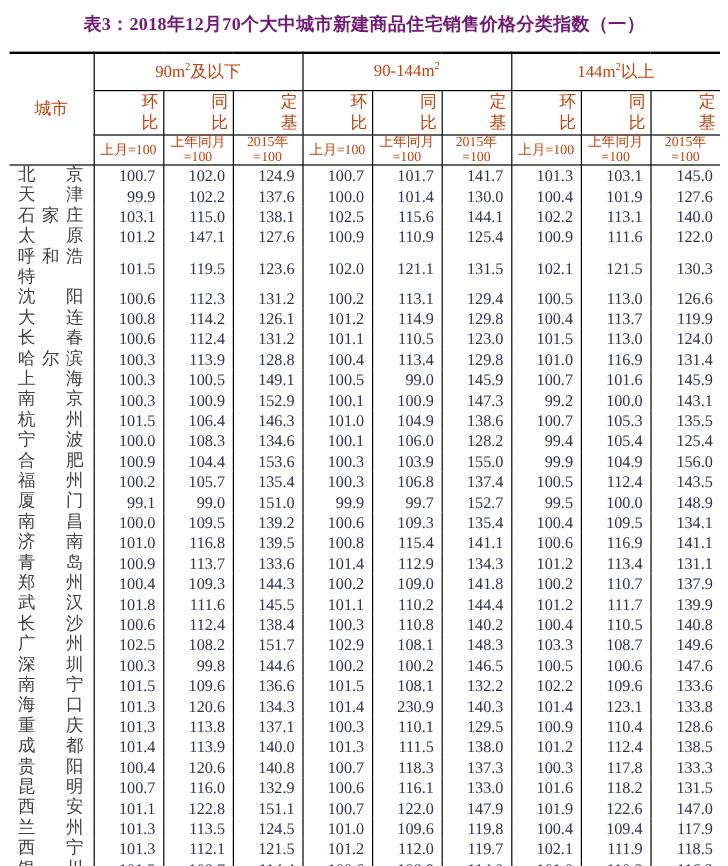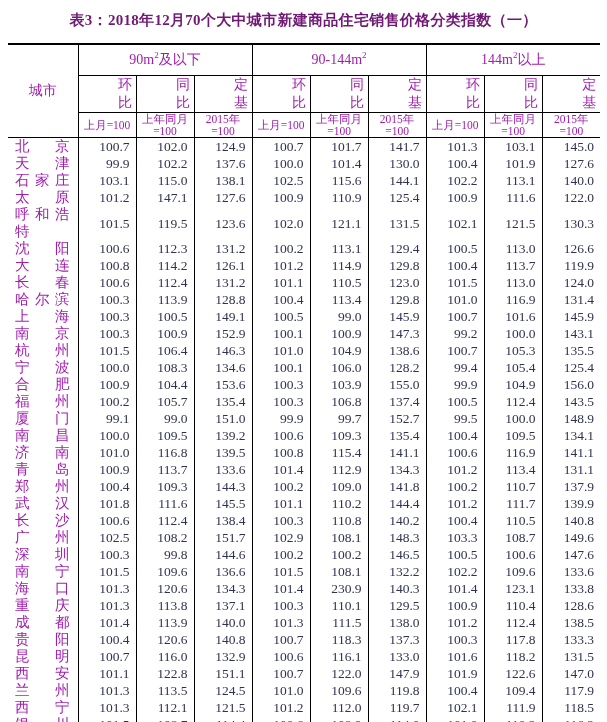--- a/index.html
+++ b/index.html
@@ -35,21 +35,21 @@
   }
   col.c-city { width: 70px; }
   col.c-num  { width: 58px; }
 
   thead th {
     border: 1px solid #000;
     font-weight: normal;
     padding: 0;
     vertical-align: middle;
     text-align: center;
-    color: #a21caf;
+    color: #c2410c;
   }
   thead tr th:first-child { border-left: none; }
   thead tr th:last-child  { border-right: none; margin-left: 18px; }
 
   th.city-th { font-size: 15px; }
   tr.g-row th { height: 30px; font-size: 14px; }
   tr.s-row th { height: 21px; font-size: 14px; padding-left: 36px; }
   tr.b-row th { height: 23px; font-size: 11.5px; line-height: 1.05; }
   th sup { font-size: 9px; line-height: 0; }
 
@@ -58,21 +58,21 @@
     border-right: 1px solid #000;
     border-top: none;
     border-bottom: none;
     height: 17px;
     padding: 0;
     vertical-align: middle;
   }
   tbody tr td:first-child { border-left: none; }
   tbody tr td:last-child  { border-right: none; }
 
-  td.city { font-size: 14.5px; color: #a21caf; }
+  td.city { font-size: 14.5px; color: #404040; }
   td.city .jspan {
     display: block;
     text-align: justify;
     text-align-last: justify;
     padding: 0 8px 0 7px;
     line-height: 17px;
   }
   td.num {
     text-align: right;
     padding-right: 6px;

